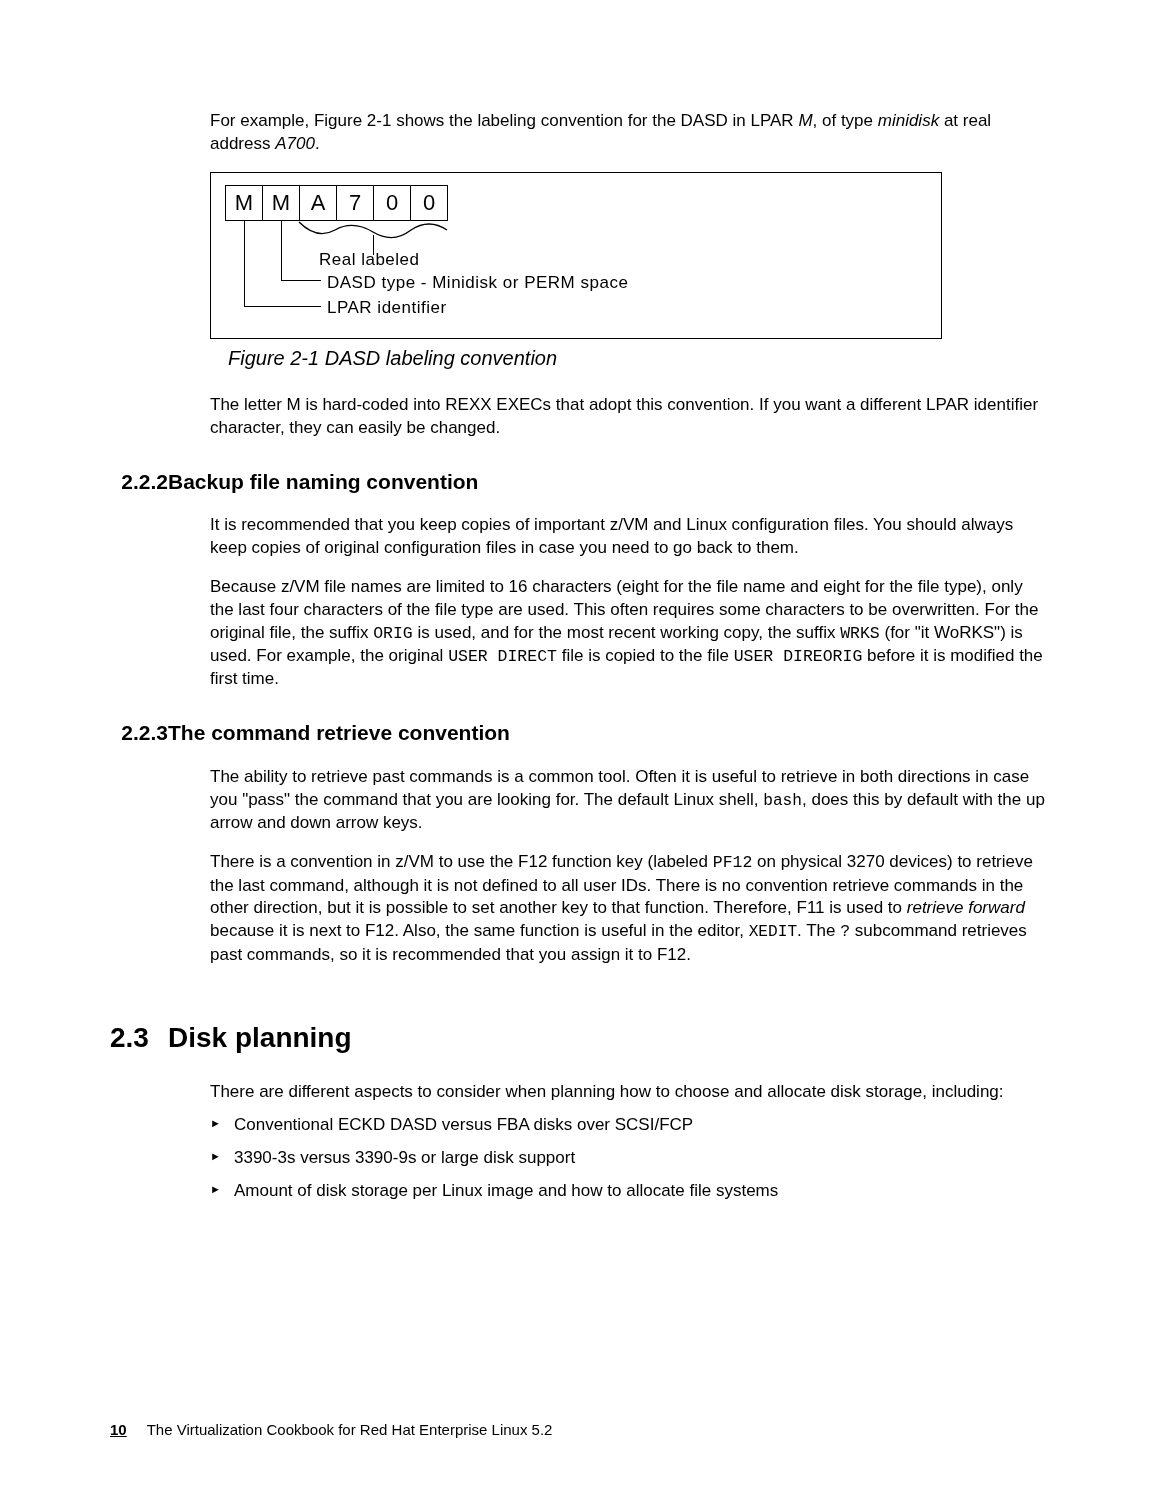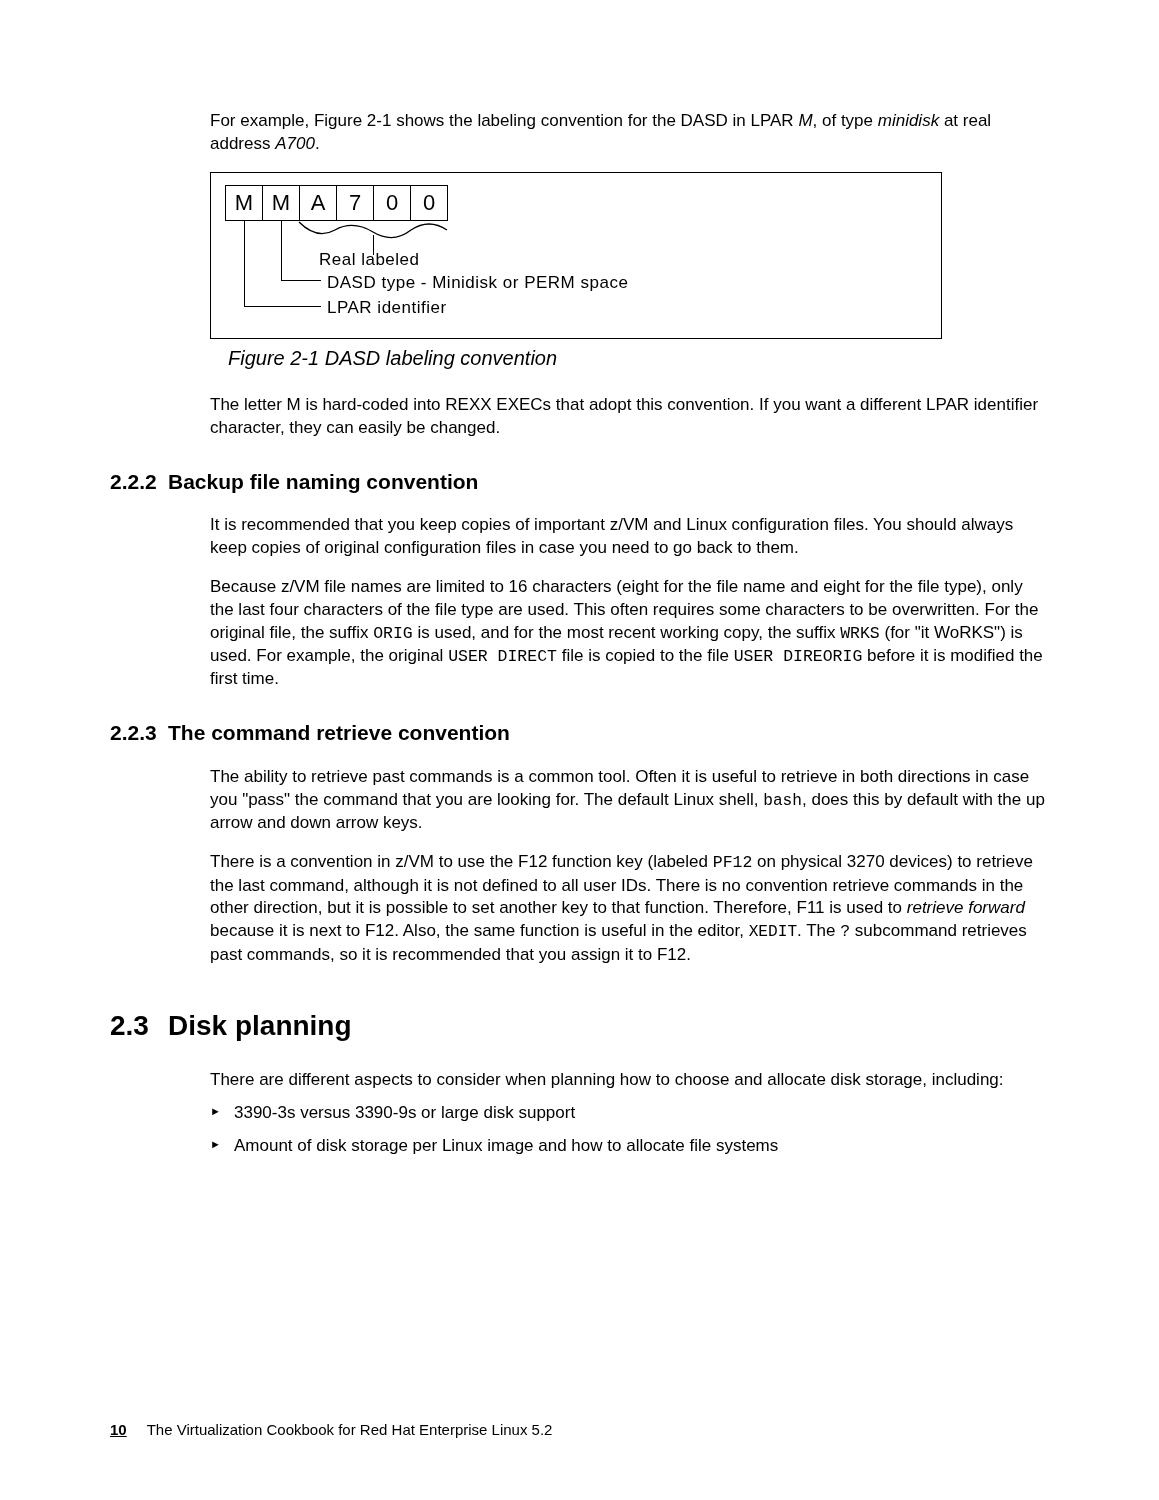--- a/index.html
+++ b/index.html
@@ -55,25 +55,25 @@
     font-style: italic;
     font-size: 20px;
     margin: 4px 0 22px 18px;
   }
   .wiggle { position: absolute; }
   .h-sub {
     font-weight: bold;
     font-size: 21px;
     margin: 28px 0 18px 0;
   }
-  .h-sub .num { display: inline-block; width: 58px; }
+  .h-sub .num { display: inline-block; width: 58px; text-align: right; }
   .h-sec {
     font-weight: bold;
     font-size: 28px;
-    margin: 40px 0 24px 0;
+    margin: 52px 0 24px 0;
   }
   .h-sec .num { display: inline-block; width: 58px; }
   ul.tri {
     list-style: none;
     padding: 0; margin: 4px 0 0 0;
   }
   ul.tri li {
     position: relative;
     padding-left: 24px;
     margin: 10px 0;
@@ -155,20 +155,21 @@
       <span>There is a convention in z/VM to use the F12 function key (labeled </span><span class="mono">PF12</span><span> on physical 3270 devices) to retrieve the last command, although it is not defined to all user IDs. There is no convention retrieve commands in the other direction, but it is possible to set another key to that function. Therefore, F11 is used to </span><span class="ital">retrieve forward</span><span> because it is next to F12. Also, the same function is useful in the editor, </span><span class="bold-mono">XEDIT</span><span>. The </span><span class="mono">?</span><span> subcommand retrieves past commands, so it is recommended that you assign it to F12.</span>
     </p>
   </div>
 
   <div class="h-sec">
     <span class="num">2.3</span><span>Disk planning</span>
   </div>
   <div class="body-indent">
     <p class="para-tight">There are different aspects to consider when planning how to choose and allocate disk storage, including:</p>
     <ul class="tri">
+      <li>Conventional ECKD DASD versus FBA disks over SCSI/FCP</li>
       <li>3390-3s versus 3390-9s or large disk support</li>
       <li>Amount of disk storage per Linux image and how to allocate file systems</li>
     </ul>
   </div>
 
   <div class="footer">
     <span class="pg">10</span><span>The Virtualization Cookbook for Red Hat Enterprise Linux 5.2</span>
   </div>
 
 </div>

